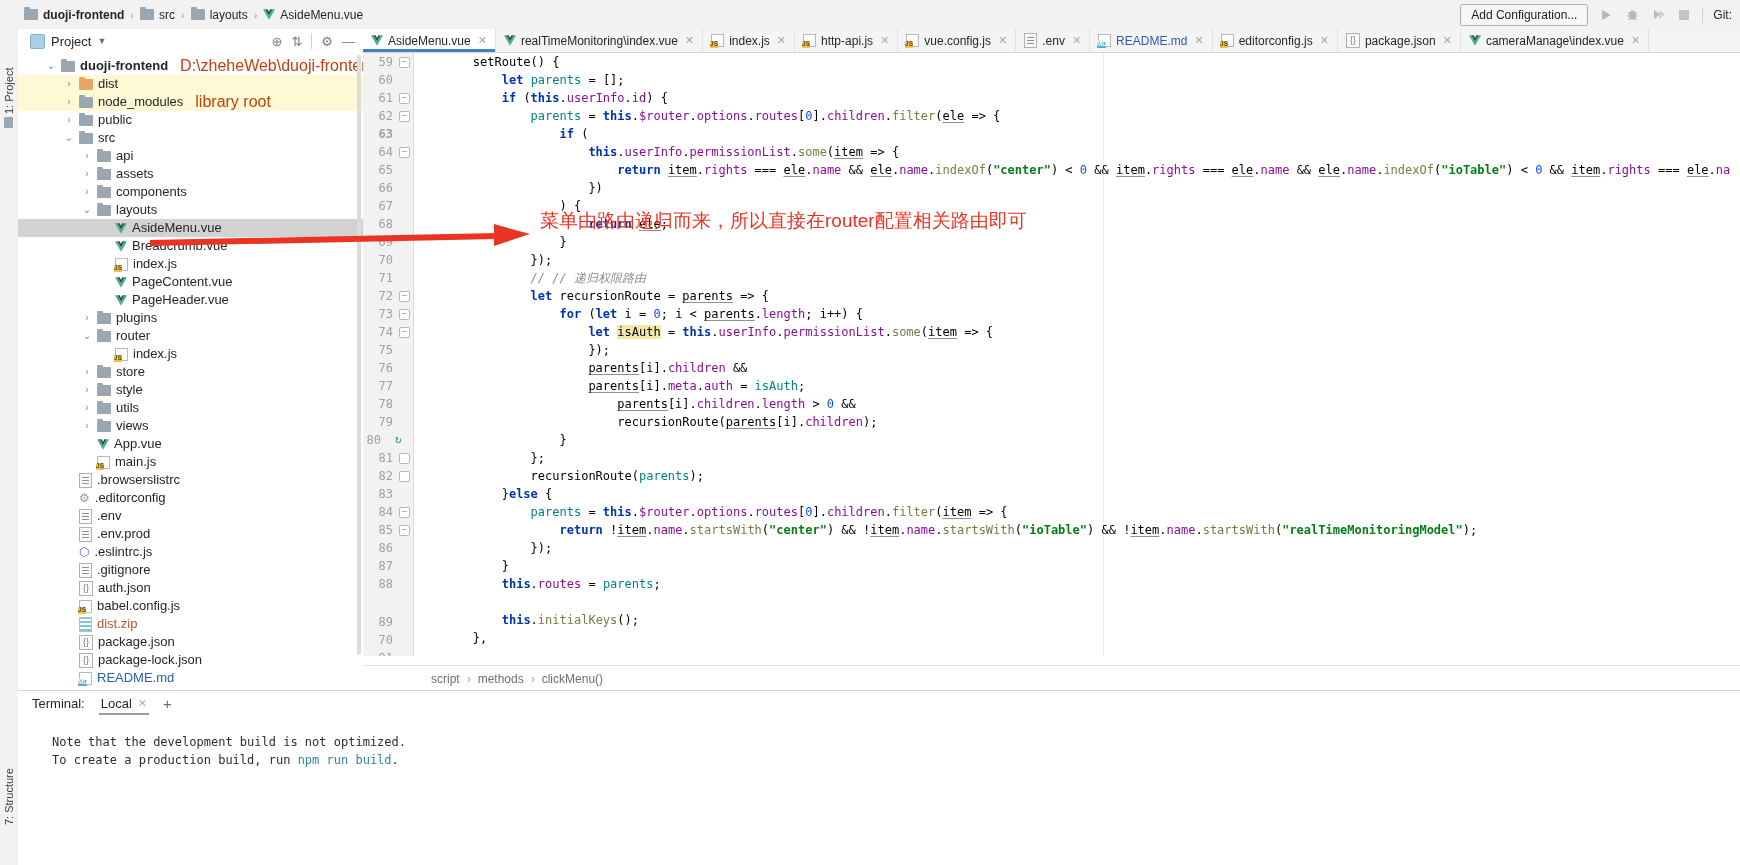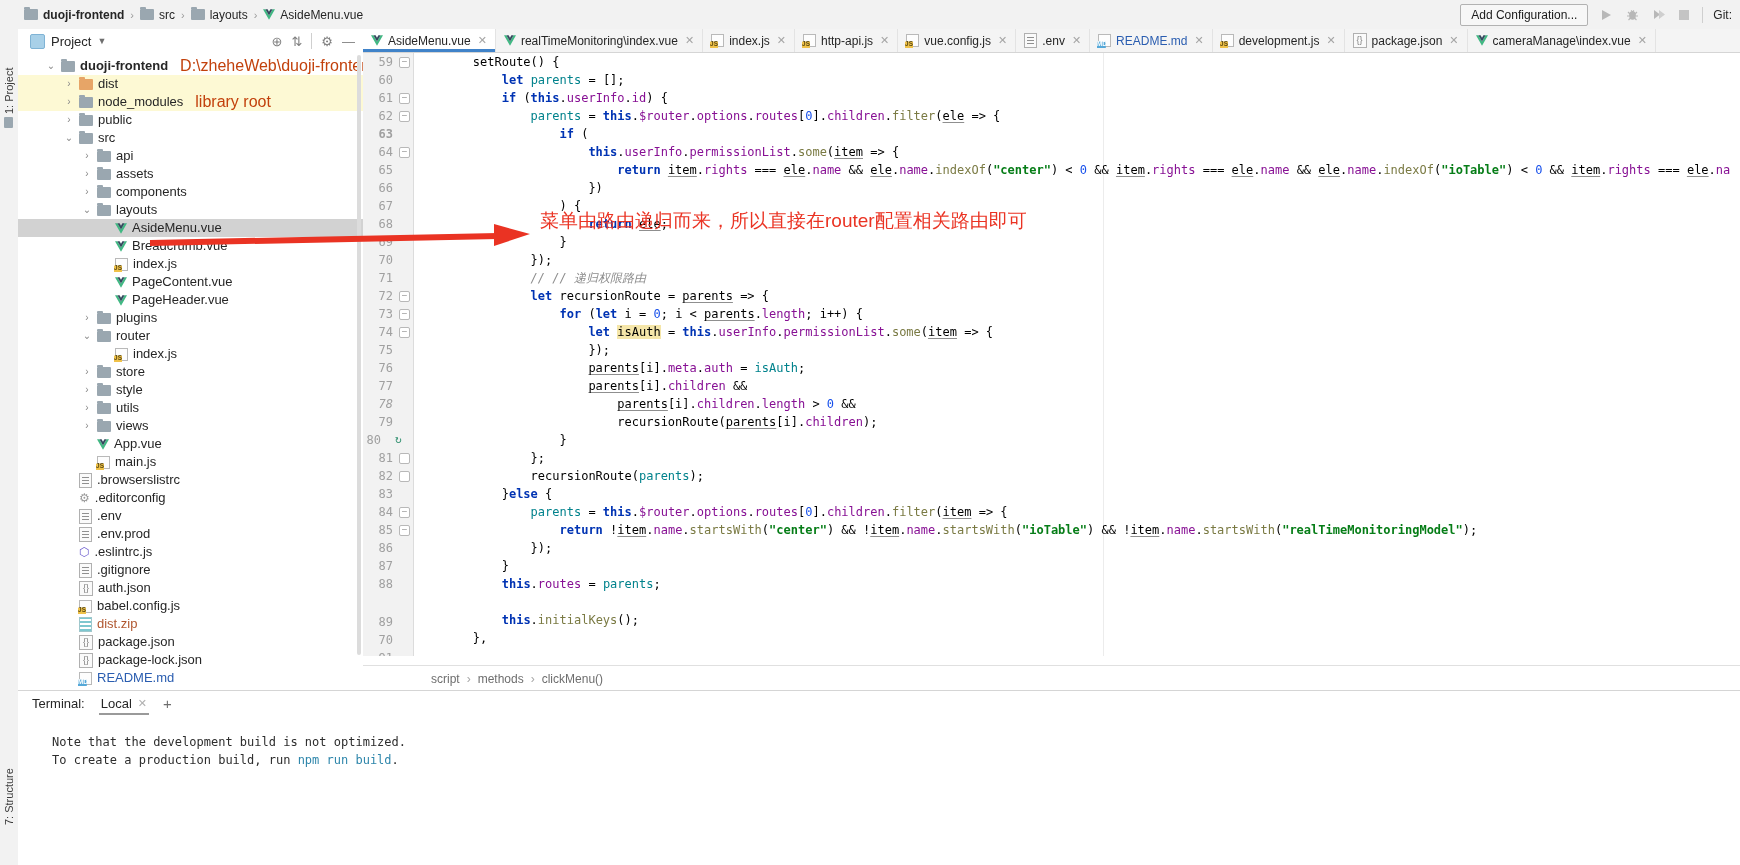--- a/index.html
+++ b/index.html
@@ -564,21 +564,21 @@
             <span class="bd">MD</span>
           </span>
           <span style="color: rgb(42, 93, 176);">README.md</span>
           <span class="x">✕</span>
         </div>
         <div class="tab">
           <span class="i-js">
             <span class="pg"></span>
             <span class="bd">JS</span>
           </span>
-          <span>development.js</span>
+          <span>editorconfig.js</span>
           <span class="x">✕</span>
         </div>
         <div class="tab">
           <span class="i-json">{}</span>
           <span>package.json</span>
           <span class="x">✕</span>
         </div>
         <div class="tab">
           <span class="i-vue">
             <svg width="12" height="11" viewBox="0 0 24 21">
@@ -604,21 +604,21 @@
           <div class="cl" style="position: relative;"><span class="lnum">68</span></div>
           <div class="cl" style="position: relative;"><span class="lnum">69</span></div>
           <div class="cl" style="position: relative;"><span class="lnum">70</span></div>
           <div class="cl" style="position: relative;"><span class="lnum">71</span></div>
           <div class="cl" style="position: relative;"><span class="lnum">72</span><span class="fold">–</span></div>
           <div class="cl" style="position: relative;"><span class="lnum">73</span><span class="fold">–</span></div>
           <div class="cl" style="position: relative;"><span class="lnum">74</span><span class="fold">–</span></div>
           <div class="cl" style="position: relative;"><span class="lnum">75</span></div>
           <div class="cl" style="position: relative;"><span class="lnum">76</span></div>
           <div class="cl" style="position: relative;"><span class="lnum">77</span></div>
-          <div class="cl" style="position: relative; font-style: italic;"><span class="lnum">78</span></div>
+          <div class="cl" style="position: relative;"><span class="lnum">78</span></div>
           <div class="cl" style="position: relative;"><span class="lnum">79</span></div>
           <div class="cl" style="position: relative;"><span class="lnum" style="left: -12px;">80</span><span class="lmark">↻</span></div>
           <div class="cl" style="position: relative;"><span class="lnum">81</span><span class="fold"></span></div>
           <div class="cl" style="position: relative;"><span class="lnum">82</span><span class="fold"></span></div>
           <div class="cl" style="position: relative;"><span class="lnum">83</span></div>
           <div class="cl" style="position: relative;"><span class="lnum">84</span><span class="fold">–</span></div>
           <div class="cl" style="position: relative;"><span class="lnum">85</span><span class="fold">–</span></div>
           <div class="cl" style="position: relative;"><span class="lnum">86</span></div>
           <div class="cl" style="position: relative;"><span class="lnum">87</span></div>
           <div class="cl" style="position: relative;"><span class="lnum">88</span></div>
@@ -639,22 +639,22 @@
           <div class="cl"><span>                        })</span></div>
           <div class="cl"><span>                    ) {</span></div>
           <div class="cl"><span>                        </span><span class="tk-kw">return</span><span> </span><span class="tk-param">ele</span><span>;</span></div>
           <div class="cl"><span>                    }</span></div>
           <div class="cl"><span>                });</span></div>
           <div class="cl"><span>                </span><span class="tk-cmt">// // 递归权限路由</span></div>
           <div class="cl"><span>                </span><span class="tk-kw">let</span><span> recursionRoute = </span><span class="tk-param">parents</span><span> =&gt; {</span></div>
           <div class="cl"><span>                    </span><span class="tk-kw">for</span><span> (</span><span class="tk-kw">let</span><span> i = </span><span class="tk-num">0</span><span>; i &lt; </span><span class="tk-param">parents</span><span>.</span><span class="tk-fld">length</span><span>; i++) {</span></div>
           <div class="cl"><span>                        </span><span class="tk-kw">let</span><span> </span><span class="tk-hl">isAuth</span><span> = </span><span class="tk-kw">this</span><span>.</span><span class="tk-fld">userInfo</span><span>.</span><span class="tk-fld">permissionList</span><span>.</span><span class="tk-fn">some</span><span>(</span><span class="tk-param">item</span><span> =&gt; {</span></div>
           <div class="cl"><span>                        });</span></div>
+          <div class="cl"><span>                        </span><span class="tk-param">parents</span><span>[i].</span><span class="tk-fld">children</span><span> &amp;&amp;</span></div>
           <div class="cl"><span>                        </span><span class="tk-param">parents</span><span>[i].</span><span class="tk-fld">meta</span><span>.</span><span class="tk-fld">auth</span><span> = </span><span class="tk-cap">isAuth</span><span>;</span></div>
-          <div class="cl"><span>                        </span><span class="tk-param">parents</span><span>[i].</span><span class="tk-fld">children</span><span> &amp;&amp;</span></div>
           <div class="cl"><span>                            </span><span class="tk-param">parents</span><span>[i].</span><span class="tk-fld">children</span><span>.</span><span class="tk-fld">length</span><span> &gt; </span><span class="tk-num">0</span><span> &amp;&amp;</span></div>
           <div class="cl"><span>                            recursionRoute(</span><span class="tk-param">parents</span><span>[i].</span><span class="tk-fld">children</span><span>);</span></div>
           <div class="cl"><span>                    }</span></div>
           <div class="cl"><span>                };</span></div>
           <div class="cl"><span>                recursionRoute(</span><span class="tk-cap">parents</span><span>);</span></div>
           <div class="cl"><span>            }</span><span class="tk-kw">else</span><span> {</span></div>
           <div class="cl"><span>                </span><span class="tk-cap">parents</span><span> = </span><span class="tk-kw">this</span><span>.</span><span class="tk-fld">$router</span><span>.</span><span class="tk-fld">options</span><span>.</span><span class="tk-fld">routes</span><span>[</span><span class="tk-num">0</span><span>].</span><span class="tk-fld">children</span><span>.</span><span class="tk-fn">filter</span><span>(</span><span class="tk-param">item</span><span> =&gt; {</span></div>
           <div class="cl"><span>                    </span><span class="tk-kw">return</span><span> !</span><span class="tk-param">item</span><span>.</span><span class="tk-fld">name</span><span>.</span><span class="tk-fn">startsWith</span><span>(</span><span class="tk-str">"center"</span><span>) &amp;&amp; !</span><span class="tk-param">item</span><span>.</span><span class="tk-fld">name</span><span>.</span><span class="tk-fn">startsWith</span><span>(</span><span class="tk-str">"ioTable"</span><span>) &amp;&amp; !</span><span class="tk-param">item</span><span>.</span><span class="tk-fld">name</span><span>.</span><span class="tk-fn">startsWith</span><span>(</span><span class="tk-str">"realTimeMonitoringModel"</span><span>);</span></div>
           <div class="cl"><span>                });</span></div>
           <div class="cl"><span>            }</span></div>

